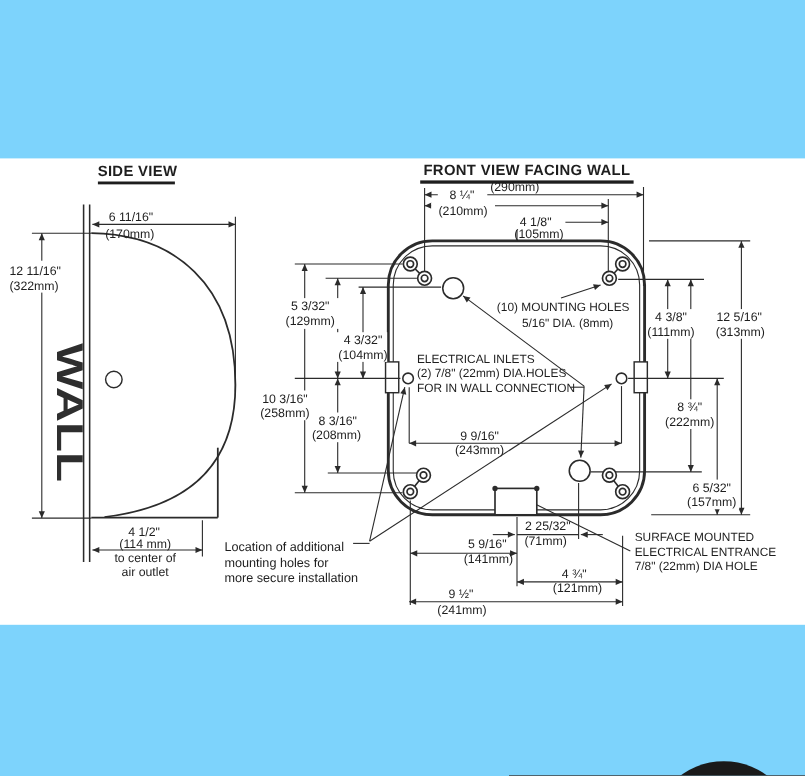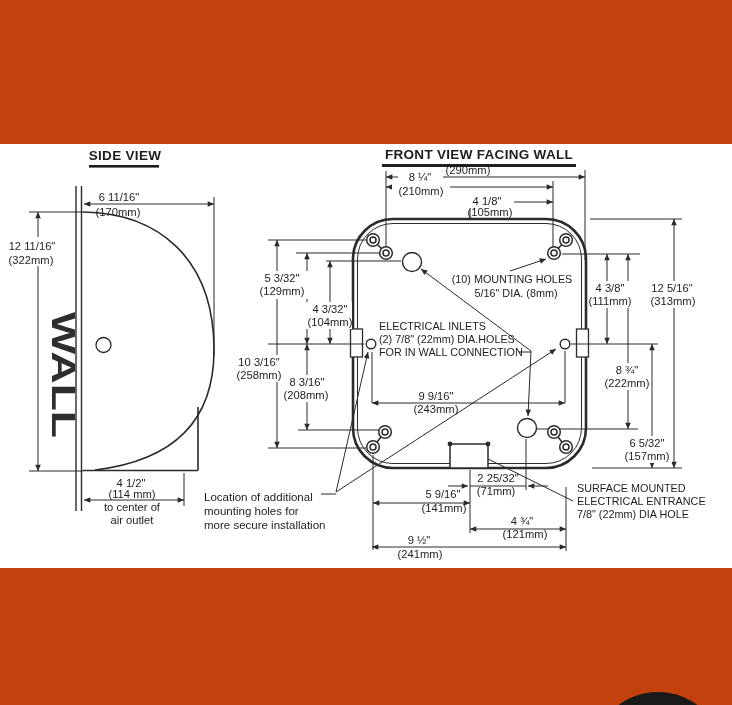--- a/index.html
+++ b/index.html
@@ -1,16 +1,16 @@
 <!DOCTYPE html>
 <html><head>
 <meta charset="utf-8">
 <style>
   html,body{margin:0;padding:0;background:#000;}
-  .stage{position:relative;width:732px;height:705px;background:#c2410c;overflow:hidden;
+  .stage{position:relative;width:732px;height:705px;background:#7dd3fc;overflow:hidden;
          font-family:"Liberation Sans", sans-serif;}
   svg{position:absolute;left:0;top:0;}
   text{fill:#1e1e1e;}
   .dim{font-size:11.2px;}
   .note{font-size:10.8px;}
   .loc{font-size:11.5px;}
   .hd{font-size:13.5px;font-weight:bold;letter-spacing:.3px;}
   .wall{font-size:34px;font-weight:bold;fill:#2e2e2e;}
 </style>
 </head>

